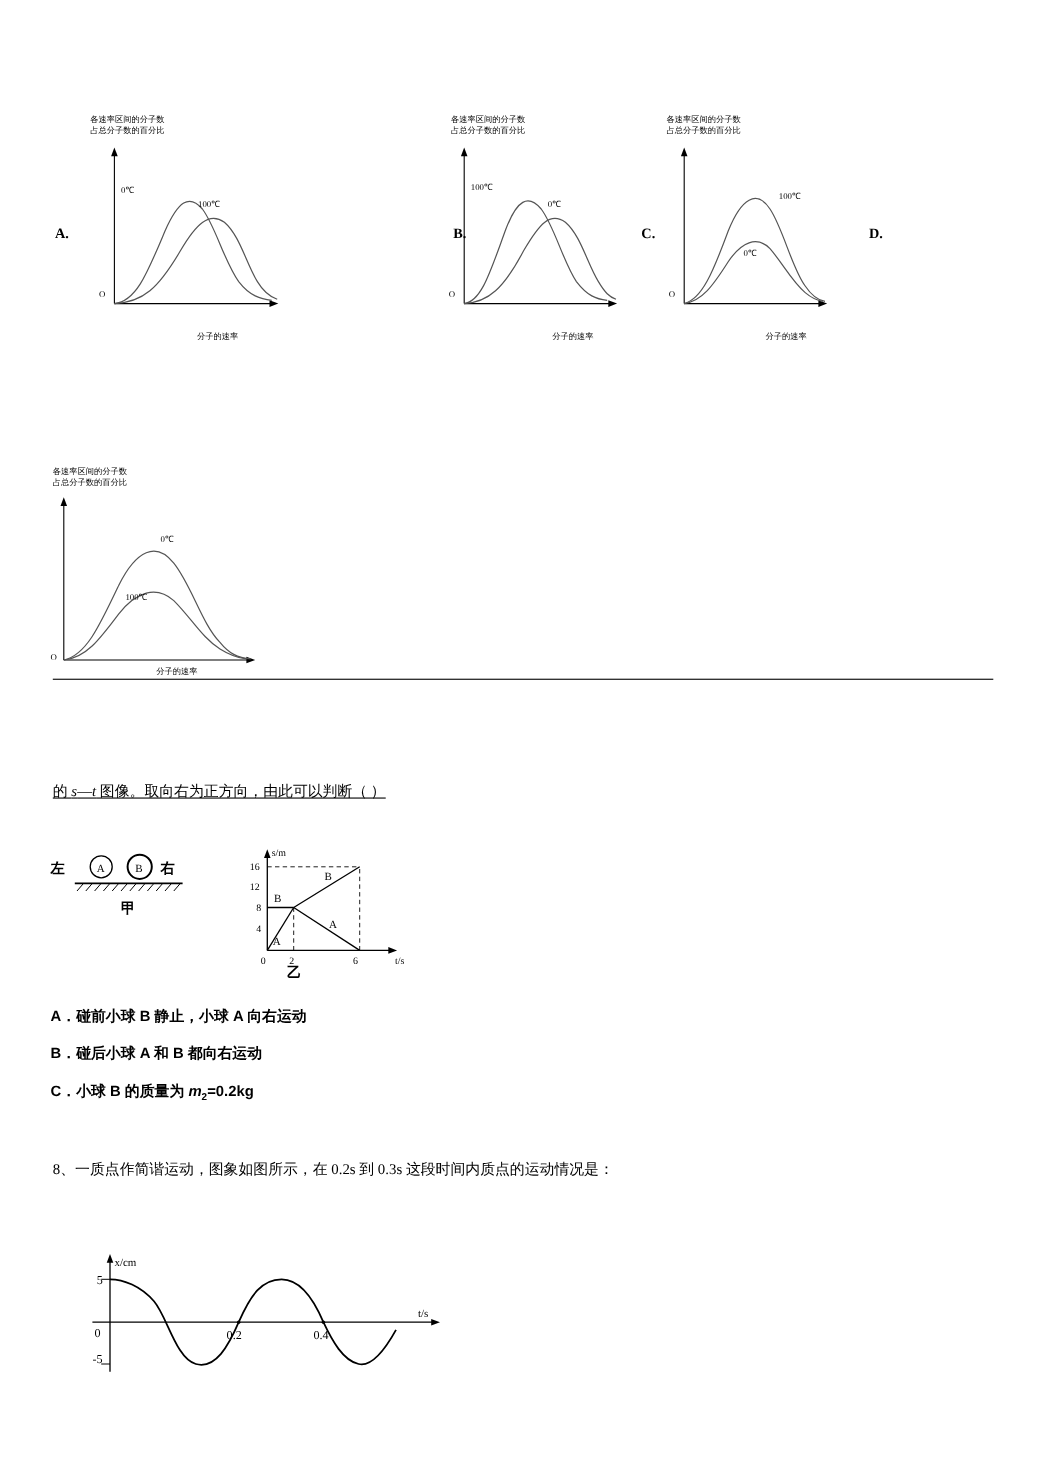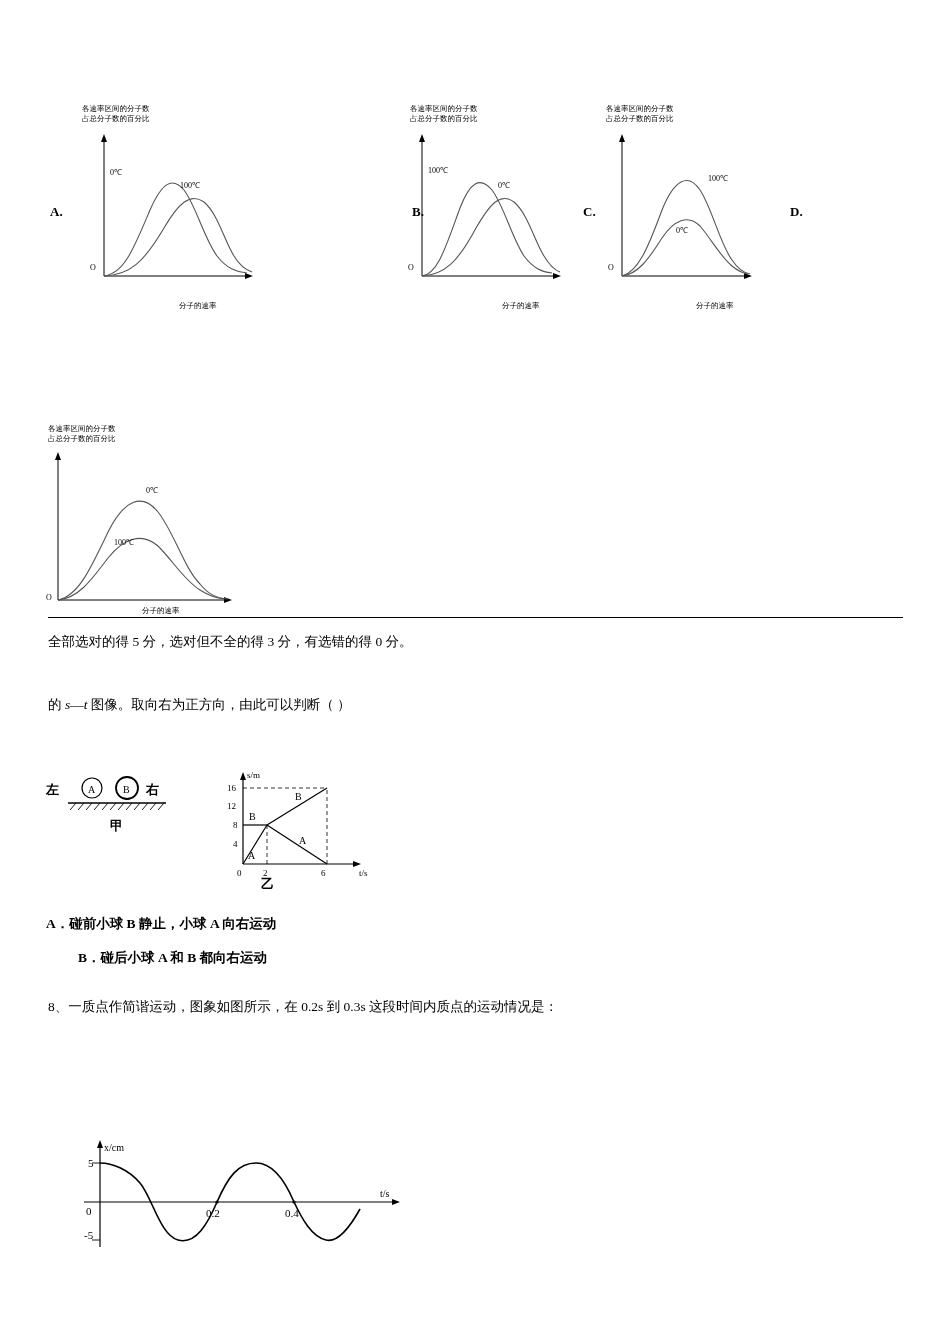--- a/index.html
+++ b/index.html
@@ -22,21 +22,21 @@
     line-height:10px;
     white-space:nowrap;
   }
   .para{
     font-family:"Liberation Serif", serif;
     font-size:13.5px;
     line-height:26px;
     text-align:justify;
   }
   .choice{
-    font-family:Liberation Serif, serif;
+    font-family:Liberation Sans, sans-serif;
     font-size:13.5px;
     line-height:24px;
     font-weight:bold;
   }
   sub{font-size:9px;}
   .italic{font-style:italic;}
 
   
   .graphrow{
     position:absolute;
@@ -133,25 +133,24 @@
     </svg>
     <div class="lbl" style="position:absolute;left:100px;top:198px;">分子的速率</div>
     <div class="lbl" style="position:absolute;left:4px;top:185px;font-size:8px;">O</div>
     <div class="lbl" style="position:absolute;left:104px;top:78px;font-size:8px;">0℃</div>
     <div class="lbl" style="position:absolute;left:72px;top:130px;font-size:8px;">100℃</div>
   </div>
 
   <div class="hr"></div>
 
   <div class="block para" style="left:48px; top:629px; width:858px;">
-    <div>全部选对的得 5 分，选对但不全的得 3 分，有选错的得 0 分。</div>
   </div>
 
   <div class="block para" style="left:48px; top:683px; width:858px;">
-    <div style="margin-top:9px;">
+    <div style="margin-top:24px;text-decoration:underline;">
       <span>的 </span><span class="italic">s</span><span>—</span><span class="italic">t</span><span> 图像。取向右为正方向，由此可以判断（        ）</span>
     </div>
   </div>
 
   <div class="block" style="left:42px; top:770px; width:420px; height:130px;">
 
     <svg width="180" height="120" style="position:absolute;left:0;top:0;">
       <text x="4" y="24" font-family="Liberation Serif, serif" font-size="13" font-weight="bold">左</text>
       <circle cx="50" cy="18" r="10" fill="none" stroke="#000" stroke-width="1.2"></circle>
       <text x="46" y="23" font-family="Liberation Serif, serif" font-size="10">A</text>
@@ -209,24 +208,27 @@
       <text x="42" y="54" font-family="Liberation Serif, serif" font-size="10">B</text>
       <text x="41" y="93" font-family="Liberation Serif, serif" font-size="10">A</text>
       <text x="88" y="34" font-family="Liberation Serif, serif" font-size="10">B</text>
       <text x="92" y="78" font-family="Liberation Serif, serif" font-size="10">A</text>
       <text x="54" y="122" font-family="Liberation Serif, serif" font-size="13" font-weight="bold">乙</text>
     </svg>
   </div>
 
   <div class="block" style="left:46px; top:912px; width:860px;">
     <div class="choice" style="margin-bottom:10px;">A．碰前小球 B 静止，小球 A 向右运动</div>
-    <div class="choice" style="margin-bottom:10px;margin-left:32px;">B．碰后小球 A 和 B 都向右运动</div>
-  </div>
-
-  <div class="block para" style="left:48px; top:994px; width:858px;">8、一质点作简谐运动，图象如图所示，在 0.2s 到 0.3s 这段时间内质点的运动情况是：</div>
+    <div class="choice" style="margin-bottom:10px;">B．碰后小球 A 和 B 都向右运动</div>
+    <div class="choice" style="margin-bottom:10px;">
+      <span>C．小球 B 的质量为 </span><span class="italic">m</span><sub>2</sub><span>=0.2kg</span>
+    </div>
+  </div>
+
+  <div class="block para" style="left:48px; top:1050px; width:858px;">8、一质点作简谐运动，图象如图所示，在 0.2s 到 0.3s 这段时间内质点的运动情况是：</div>
 
   <div class="block" style="left:42px; top:1127px; width:400px; height:140px;">
     <svg width="400" height="140">
 
       <line x1="58" y1="20" x2="58" y2="120" stroke="#000" stroke-width="1.2"></line>
       <polygon points="58,13 55,21 61,21" fill="#000"></polygon>
       <line x1="42" y1="75" x2="352" y2="75" stroke="#000" stroke-width="1.2"></line>
       <polygon points="358,75 350,72 350,78" fill="#000"></polygon>
       <text x="62" y="24" font-family="Liberation Serif, serif" font-size="10">x/cm</text>
       <text x="338" y="70" font-family="Liberation Serif, serif" font-size="10">t/s</text>

